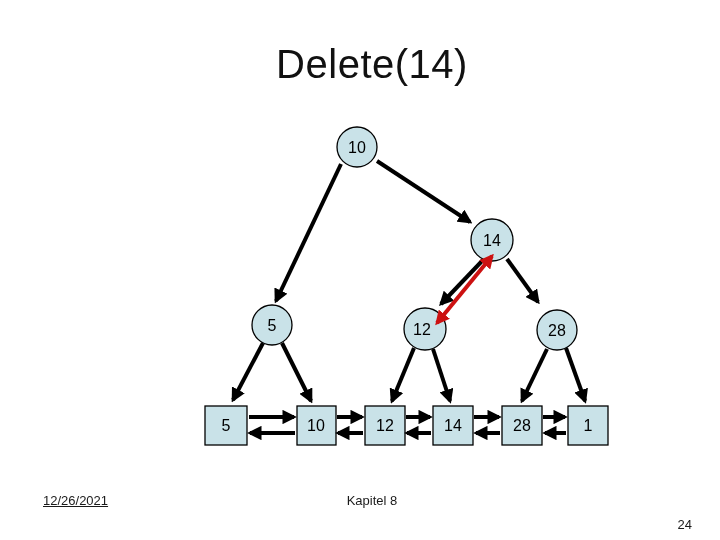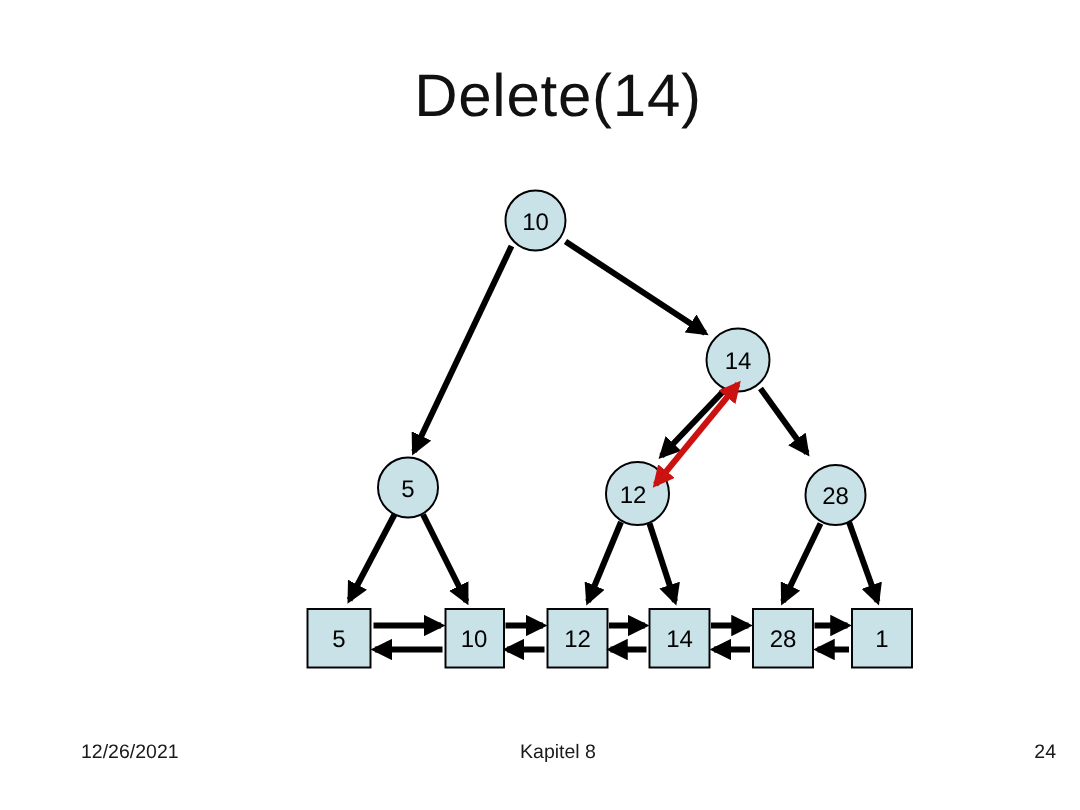--- a/index.html
+++ b/index.html
@@ -35,23 +35,23 @@
     font-size: 16px;
     fill: #000000;
     text-anchor: middle;
   }
   .footer-date, .footer-page, .footer-chapter-wrap {
     position: absolute;
     top: 493px;
     font-size: 13px;
     color: #1a1a1a;
   }
-  .footer-date { left: 54px; }
+  .footer-date { left: 43px; text-decoration: underline; }
   .footer-chapter-wrap { left: 0; width: 100%; text-align: center; }
-  .footer-page { right: 40px; }
+  .footer-page { right: 52px; margin-top: 24px; }
 </style>
 </head>
 <body>
 
 <div class="slide" style="background: rgb(255, 255, 255); padding-left: 24px;">
 
   <h1 class="title">Delete(14)</h1>
 
   <svg class="diagram-svg" viewBox="0 0 720 540" xmlns="http://www.w3.org/2000/svg">
     <defs>

